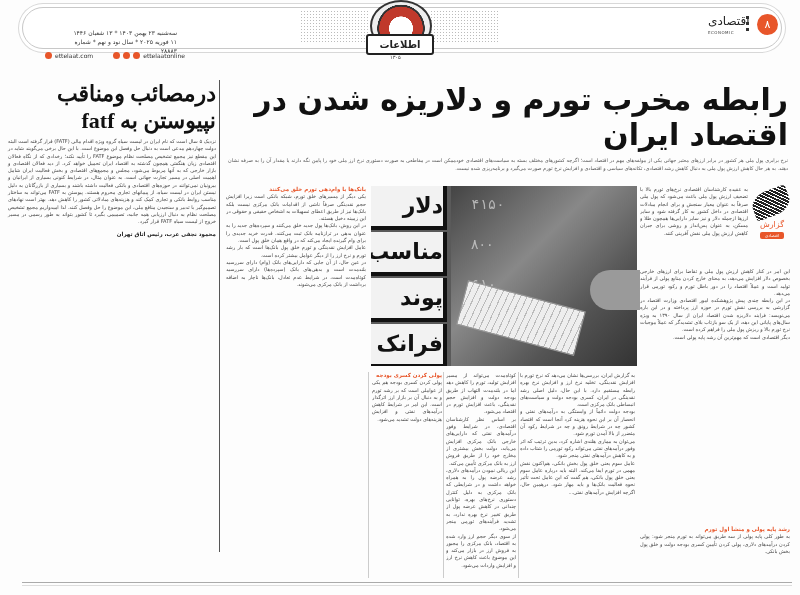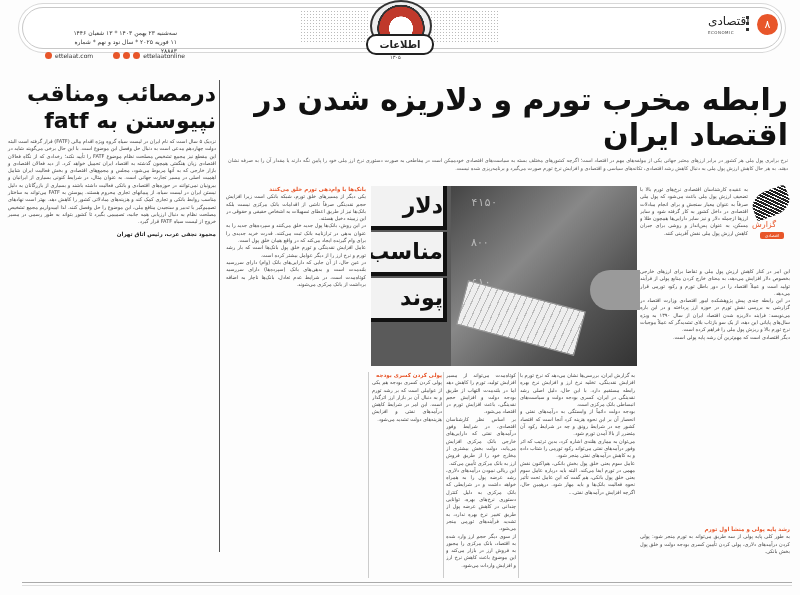--- a/index.html
+++ b/index.html
@@ -14,58 +14,58 @@
                 border-radius:0 22px 22px 0; box-shadow:0 0 0 3px #fff, 0 0 0 4px #d8d8d8; background:#fff; }
   .dots { position:absolute; top:10px; width:70px; height:33px;
           background-image:radial-gradient(#bbb 0.8px, transparent 0.9px); background-size:3px 3px; }
   .dots.l { left:300px; } .dots.r { left:430px; }
   .date-lines { position:absolute; left:44px; top:20px; font-size:6px; line-height:9px; color:#333; direction:rtl; text-align:right; width:110px; }
   .social { position:absolute; left:45px; top:52px; font-size:6px; color:#333; display:flex; align-items:center; gap:3px; }
   .soc-dot { width:7px; height:7px; border-radius:50%; background:#e8562a; display:inline-block; }
   .logo { position:absolute; left:366px; top:0px; width:66px; height:64px; }
   .logo-badge { position:absolute; left:4px; top:0; width:58px; height:48px; border-radius:50%;
                 background:radial-gradient(circle at 50% 55%, #fff 0 30%, #c0392b 31% 55%, #333 56% 60%, #eee 61%); border:2px solid #333; }
-  .logo-title { position:absolute; left:0; top:34px; width:64px; height:17px; border:2px solid #222; border-radius:10px; background:#fff;
+  .logo-title { position:absolute; left:0; top:34px; width:64px; height:17px; border:2px solid #222; border-radius:3px; background:#fff;
                 font-size:10px; font-weight:bold; text-align:center; line-height:17px; direction:rtl; }
   .logo-year { position:absolute; left:24px; top:54px; font-size:5px; color:#333; }
   .section-name { position:absolute; left:708px; top:14px; font-size:12px; direction:rtl; }
   .section-sub { position:absolute; left:708px; top:30px; font-size:4px; color:#444; letter-spacing:0.5px; }
   .section-dots { position:absolute; left:746px; top:16px; width:3px; height:18px;
                   background:repeating-linear-gradient(#333 0 3px, transparent 3px 6px); }
   .page-num { position:absolute; left:757px; top:14px; width:21px; height:21px; border-radius:50%; background:#e8562a;
               color:#fff; font-size:11px; text-align:center; line-height:21px; }
 
   
   .headline { position:absolute; left:228px; top:82px; width:560px; font-size:30px; font-weight:bold; direction:rtl; text-align:right;
               color:#111; font-family:"DejaVu Sans", sans-serif; letter-spacing:-1px; }
   .lead-bar { position:absolute; left:228px; top:126px; width:562px; height:24px; background:#e8562a; border-radius:12px;
               color:#fff; font-size:7px; direction:rtl; text-align:center; line-height:24px; }
   .intro { position:absolute; left:228px; top:156px; width:560px; font-size:5px; line-height:8px; color:#555; direction:rtl; text-align:justify; }
 
   
   .left-col { position:absolute; left:8px; top:80px; width:208px; }
   .vline { position:absolute; left:219px; top:80px; width:1px; height:472px; background:#555; }
-  .op-title { font-size:22px; font-weight:bold; direction:rtl; text-align:right; line-height:27px; color:#111; }
+  .op-title { font-size:22px; font-weight:bold; direction:rtl; text-align:right; line-height:27px; color:#111;font-family:Liberation Serif, serif; }
   .op-body { margin-top:4px; font-size:5px; line-height:7.3px; color:#444; direction:rtl; text-align:justify; }
   .op-author { margin-top:5px; font-size:5.5px; font-weight:bold; direction:rtl; text-align:right; color:#222; }
 
   
   .col { position:absolute; font-size:5px; line-height:7.3px; color:#444; direction:rtl; text-align:justify; overflow:hidden; }
   .subhead { color:#e8562a; font-weight:bold; font-size:5.5px; }
   .report-icon { position:absolute; left:752px; top:190px; width:38px; height:26px; border-radius:50% 10% 50% 10%;
                  background:repeating-linear-gradient(45deg,#222 0 2px,#fff 2px 3px); transform:rotate(-20deg); }
-  .report-label { position:absolute; left:752px; top:220px; width:40px; text-align:left; font-size:8px; color:#e8562a; direction:rtl; }
+  .report-label { position:absolute; left:752px; top:220px; width:40px; text-align:center; font-size:8px; color:#e8562a; direction:rtl; }
   .report-sub { position:absolute; left:760px; top:232px; width:24px; height:7px; background:#e8562a; color:#fff; font-size:4px; text-align:center; line-height:7px; border-radius:2px; }
 
   
   .photo { position:absolute; left:371px; top:186px; width:266px; height:180px; background:#5a5a5a; overflow:hidden; }
   .sign { position:absolute; left:0; width:72px; height:40px; background:#f2f2f2; border-bottom:4px solid #111; border-right:4px solid #111;
           font-size:22px; font-weight:bold; direction:rtl; text-align:right; line-height:40px; color:#111; overflow:hidden; }
   .photo-bg { position:absolute; left:80px; top:0; width:186px; height:180px; background:linear-gradient(135deg,#444,#888 40%,#555 70%,#333); }
-  .board-num { position:absolute; font-size:11px; color:#ddd; font-family:"DejaVu Sans Mono", monospace; opacity:0.7; }
+  .board-num { position:absolute; font-size:14px; color:#ddd; font-family:"DejaVu Sans Mono", monospace; opacity:0.7; }
   .cash { position:absolute; left:460px; top:295px; width:120px; height:44px; background:repeating-linear-gradient(100deg,#eee 0 5px,#bbb 5px 6px);
           transform:rotate(15deg); border:1px solid #999; }
   .hand { position:absolute; left:590px; top:270px; width:50px; height:40px; background:#9a9a9a; border-radius:20px 0 0 20px; }
   .bottom-rule { position:absolute; left:22px; top:582px; width:770px; height:0; border-top:1px solid #aaa; box-shadow:0 3px 0 #ddd; }
   .vsep { position:absolute; width:1px; background:#ccc; }
 </style>
 </head>
 <body>
 
 <div class="page">
@@ -162,18 +162,19 @@
   <div class="photo">
     <div class="photo-bg">
       <div class="board-num" style="left:20px; top:10px;">۴۱۵۰</div>
       <div class="board-num" style="left:20px; top:50px;font-family:Liberation Serif, serif;">۸۰۰</div>
       <div class="board-num" style="left:20px; top:90px;">۶۱۰</div>
       <div class="board-num" style="left:20px; top:130px;">۴۳۵</div>
     </div>
     <div class="sign" style="top:0;">دلار امریکا</div>
     <div class="sign" style="top:46px;">مناسب</div>
     <div class="sign" style="top:92px;">پوند انگلیس</div>
+    <div class="sign" style="top:138px;">فرانک</div>
   </div>
   <div class="cash"></div>
   <div class="hand"></div>
 
   <div class="bottom-rule"></div>
 </div>
 
 </body></html>

